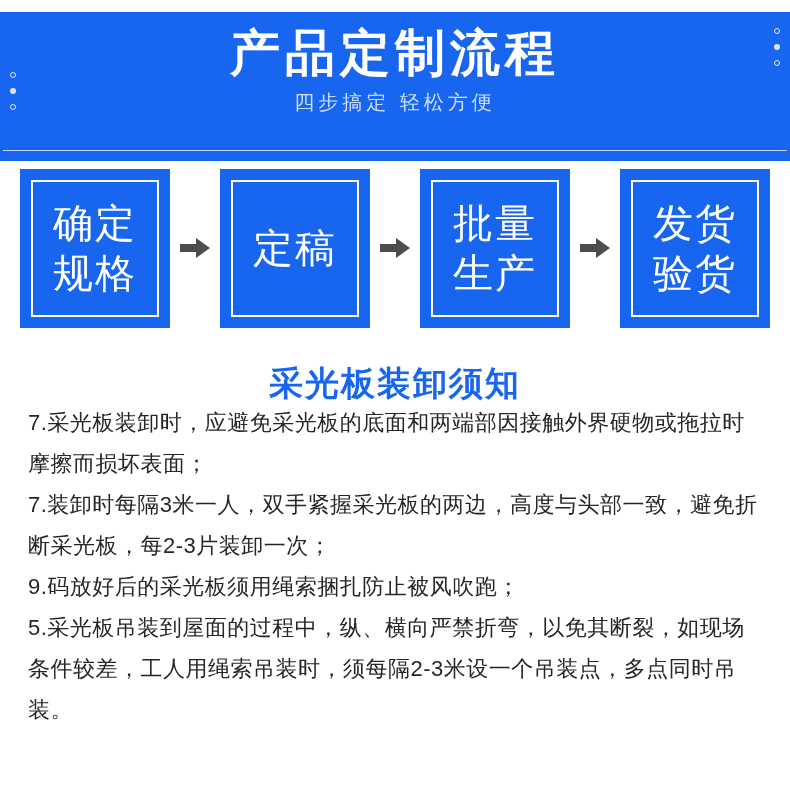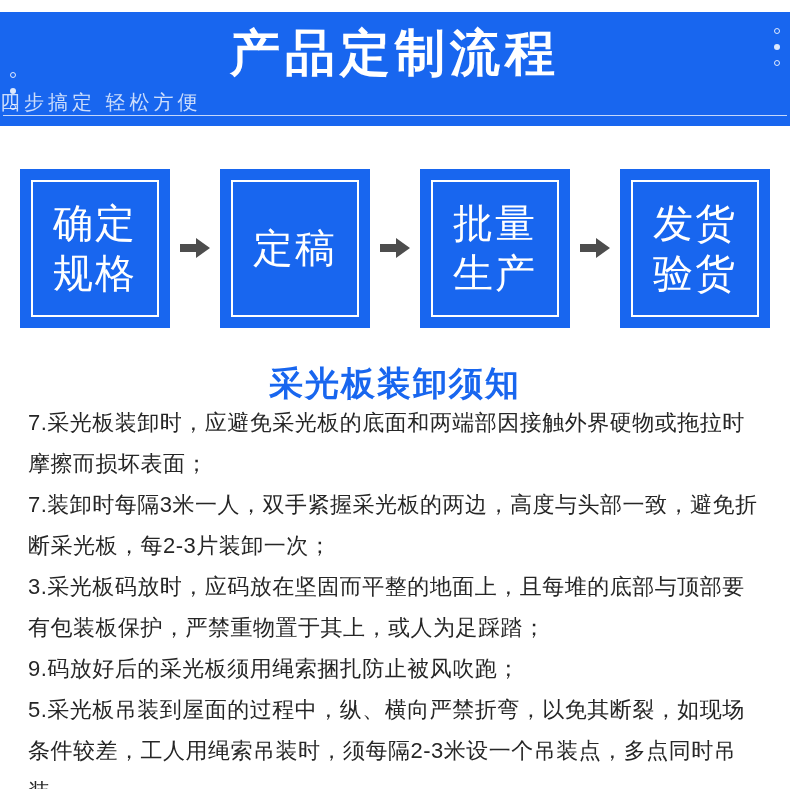--- a/index.html
+++ b/index.html
@@ -3,30 +3,30 @@
 <meta charset="utf-8">
 <style>
   html,body { margin:0; padding:0; background:#fff; }
   .page {
     position:relative; width:790px; height:789px; background:#ffffff;
     font-family:"Liberation Sans", sans-serif; overflow:hidden;
   }
 
   
   .banner {
-    position:absolute; top:12px; left:0; width:790px; height:114px;
+    position:absolute; top:12px; left:0; width:790px; height:149px;
     background:#1866ef;
   }
   .banner-title {
     margin:0; padding-top:15px; text-align:center;
     color:#ffffff; font-size:50px; font-weight:900; letter-spacing:5px;
     line-height:1.05;
   }
   .banner-subtitle {
-    margin-top:9px; 
+    margin-top:9px; text-align:center;
     color:rgba(255,255,255,0.78); font-size:20px; letter-spacing:4px;
   }
   .banner-line {
     position:absolute; left:3px; right:3px; bottom:10px; height:1px;
     background:rgba(255,255,255,0.75);
   }
   .dots { position:absolute; display:flex; flex-direction:column; gap:10px; }
   .dots-left  { left:10px; top:60px; }
   .dots-right { right:10px; top:16px; }
   .dot { width:6px; height:6px; border-radius:50%; box-sizing:border-box; }
@@ -133,18 +133,17 @@
       </div>
     </div>
 
   </div>
 
   <h2 class="notice-title">采光板装卸须知</h2>
 
   <div class="notice-body">
     <p>7.采光板装卸时，应避免采光板的底面和两端部因接触外界硬物或拖拉时摩擦而损坏表面；</p>
     <p>7.装卸时每隔3米一人，双手紧握采光板的两边，高度与头部一致，避免折断采光板，每2-3片装卸一次；</p>
-    <p>3.采光板码放时，应码放在坚固而平整的地面上，且每堆的底部与顶部要有包装板保护，严禁重物置于其上，或人为足踩踏；</p>
     <p>9.码放好后的采光板须用绳索捆扎防止被风吹跑；</p>
     <p>5.采光板吊装到屋面的过程中，纵、横向严禁折弯，以免其断裂，如现场条件较差，工人用绳索吊装时，须每隔2-3米设一个吊装点，多点同时吊装。</p>
   </div>
 
 </div>
 
 </body></html>

